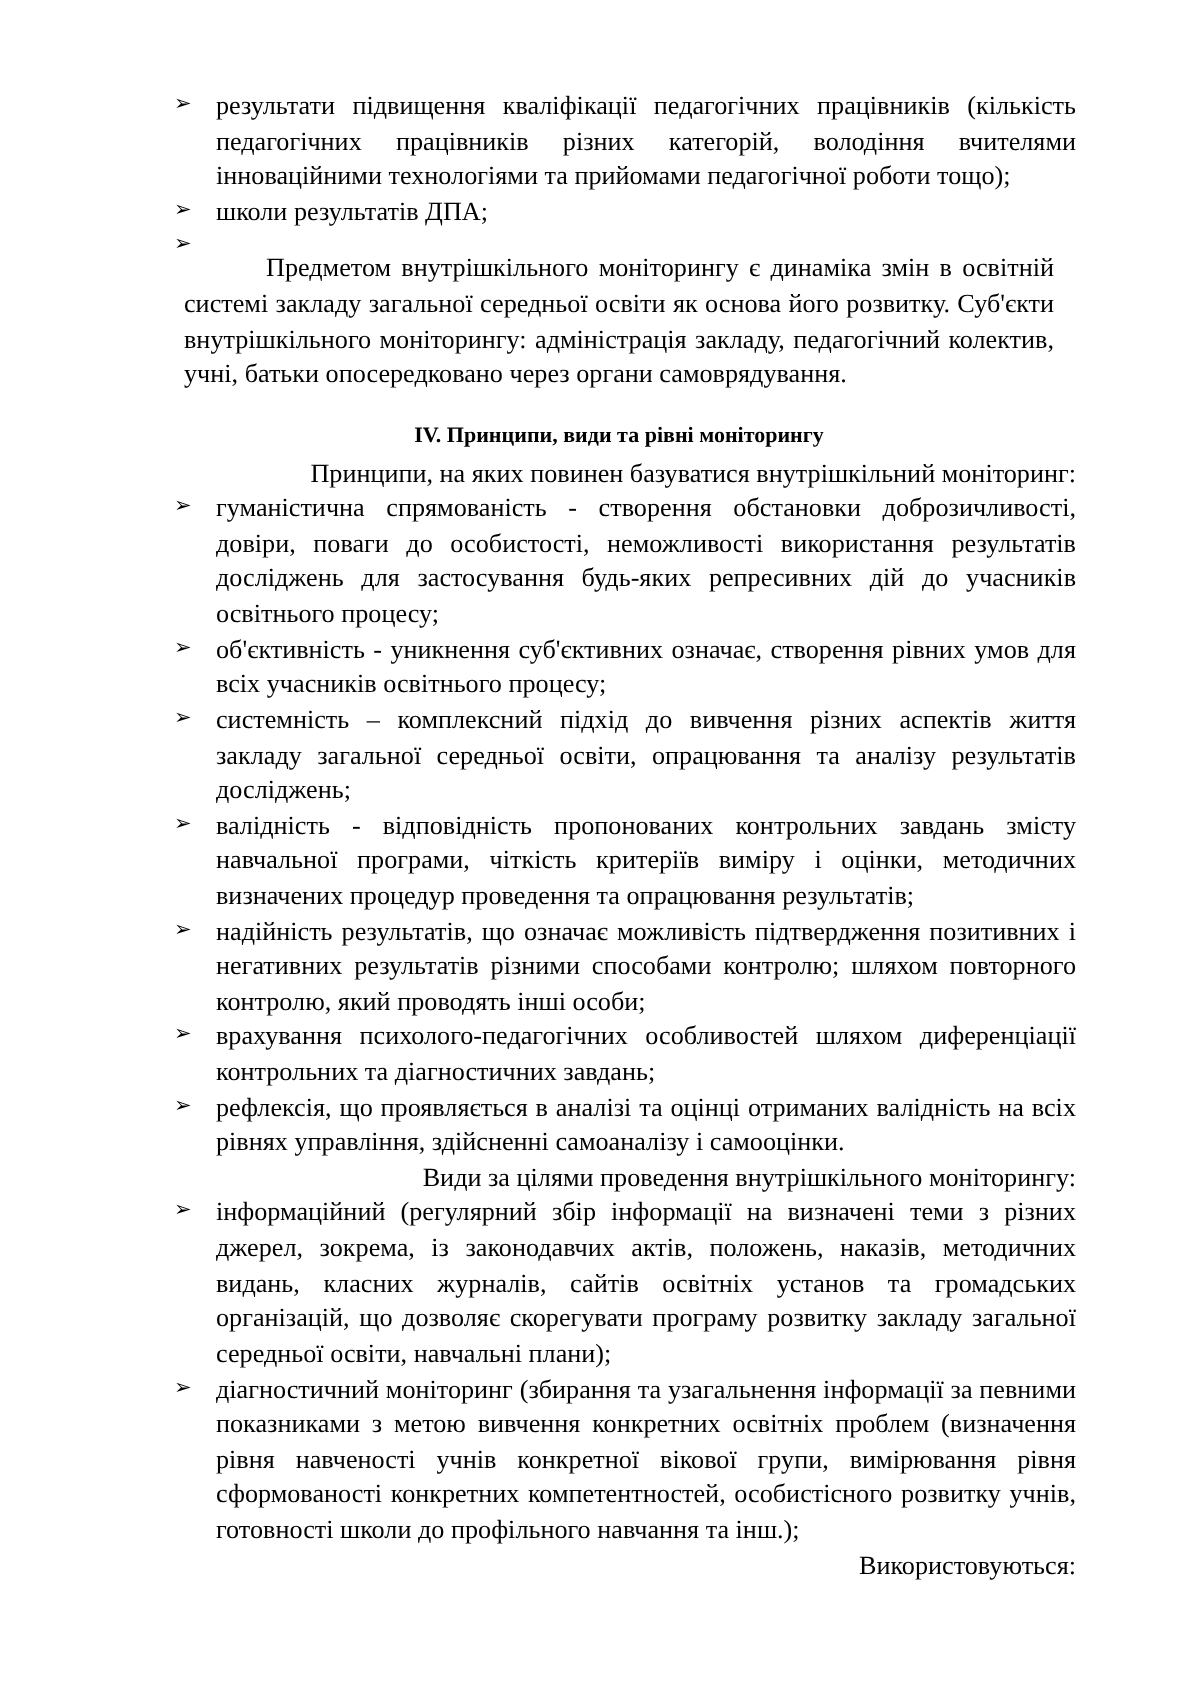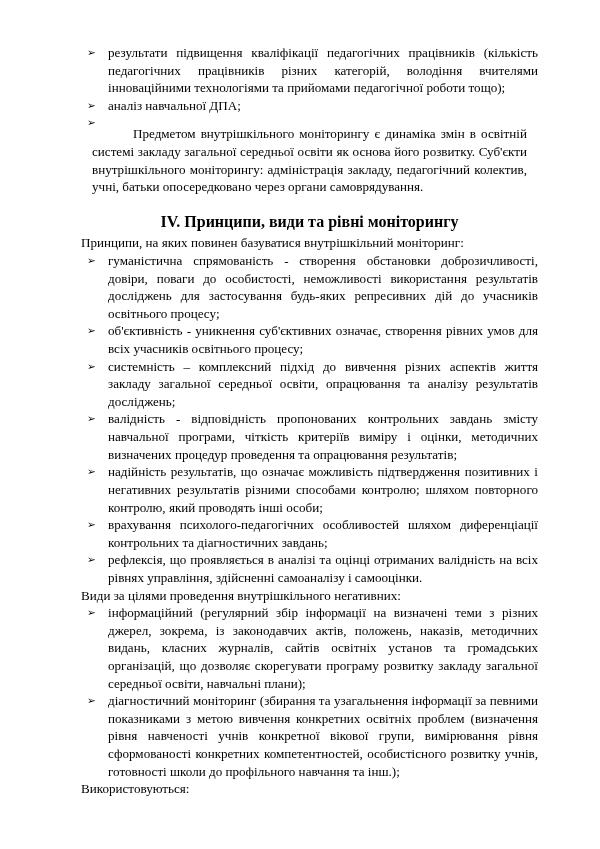--- a/index.html
+++ b/index.html
@@ -54,25 +54,25 @@
   }
   p.para {
     margin: 11px;
     text-indent: 41px;
     text-align: justify;
     text-justify: inter-word;
   }
   p.plain {
     margin: 0;
     text-indent: 0;
-    text-align: left;
+    text-align: right;
   }
   h2.section-heading {
     margin: 15px 0 2px 0;
-    font-size: 16px;
+    font-size: 11px;
     font-weight: bold;
     text-align: center;
     line-height: 1.345;
   }
   .last-line-left > :last-child { }
   
   li, p { hyphens: none; }
 </style>
 </head>
 <body>
@@ -80,21 +80,21 @@
 <div class="page">
   <div class="doc-body">
 
     <ul class="bullets">
       <li>
         <span class="marker">➢</span>
         <span>результати підвищення кваліфікації педагогічних працівників (кількість педагогічних працівників різних категорій, володіння вчителями інноваційними технологіями та прийомами педагогічної роботи тощо);</span>
       </li>
       <li>
         <span class="marker">➢</span>
-        <span>аналіз навчальної ДПА;</span>
+        <span>школи результатів ДПА;</span>
       </li>
       <li>
         <span class="marker">➢</span>
       </li>
     </ul>
 
     <p class="para">Предметом внутрішкільного моніторингу є динаміка змін в освітній системі закладу загальної середньої освіти як основа його розвитку. Суб'єкти внутрішкільного моніторингу: адміністрація закладу, педагогічний колектив, учні, батьки опосередковано через органи самоврядування.</p>
 
     <h2 class="section-heading">IV. Принципи, види та рівні моніторингу</h2>
 
@@ -124,21 +124,21 @@
       <li>
         <span class="marker">➢</span>
         <span>врахування психолого-педагогічних особливостей шляхом диференціації контрольних та діагностичних завдань;</span>
       </li>
       <li>
         <span class="marker">➢</span>
         <span>рефлексія, що проявляється в аналізі та оцінці отриманих валідність на всіх рівнях управління, здійсненні самоаналізу і самооцінки.</span>
       </li>
     </ul>
 
-    <p class="plain">Види  за цілями проведення внутрішкільного негативних:</p>
+    <p class="plain">Види  за цілями проведення внутрішкільного моніторингу:</p>
 
     <ul class="bullets">
       <li>
         <span class="marker">➢</span>
         <span>інформаційний (регулярний збір інформації на визначені теми з різних джерел, зокрема, із законодавчих актів, положень, наказів, методичних видань, класних журналів, сайтів освітніх установ та громадських організацій, що дозволяє скорегувати програму розвитку закладу загальної середньої освіти, навчальні плани);</span>
       </li>
       <li>
         <span class="marker">➢</span>
         <span>діагностичний моніторинг (збирання та узагальнення інформації за певними показниками з метою вивчення конкретних освітніх проблем (визначення рівня навченості учнів конкретної вікової групи, вимірювання рівня сформованості конкретних компетентностей, особистісного розвитку учнів, готовності школи до профільного навчання та інш.);</span>
       </li>

